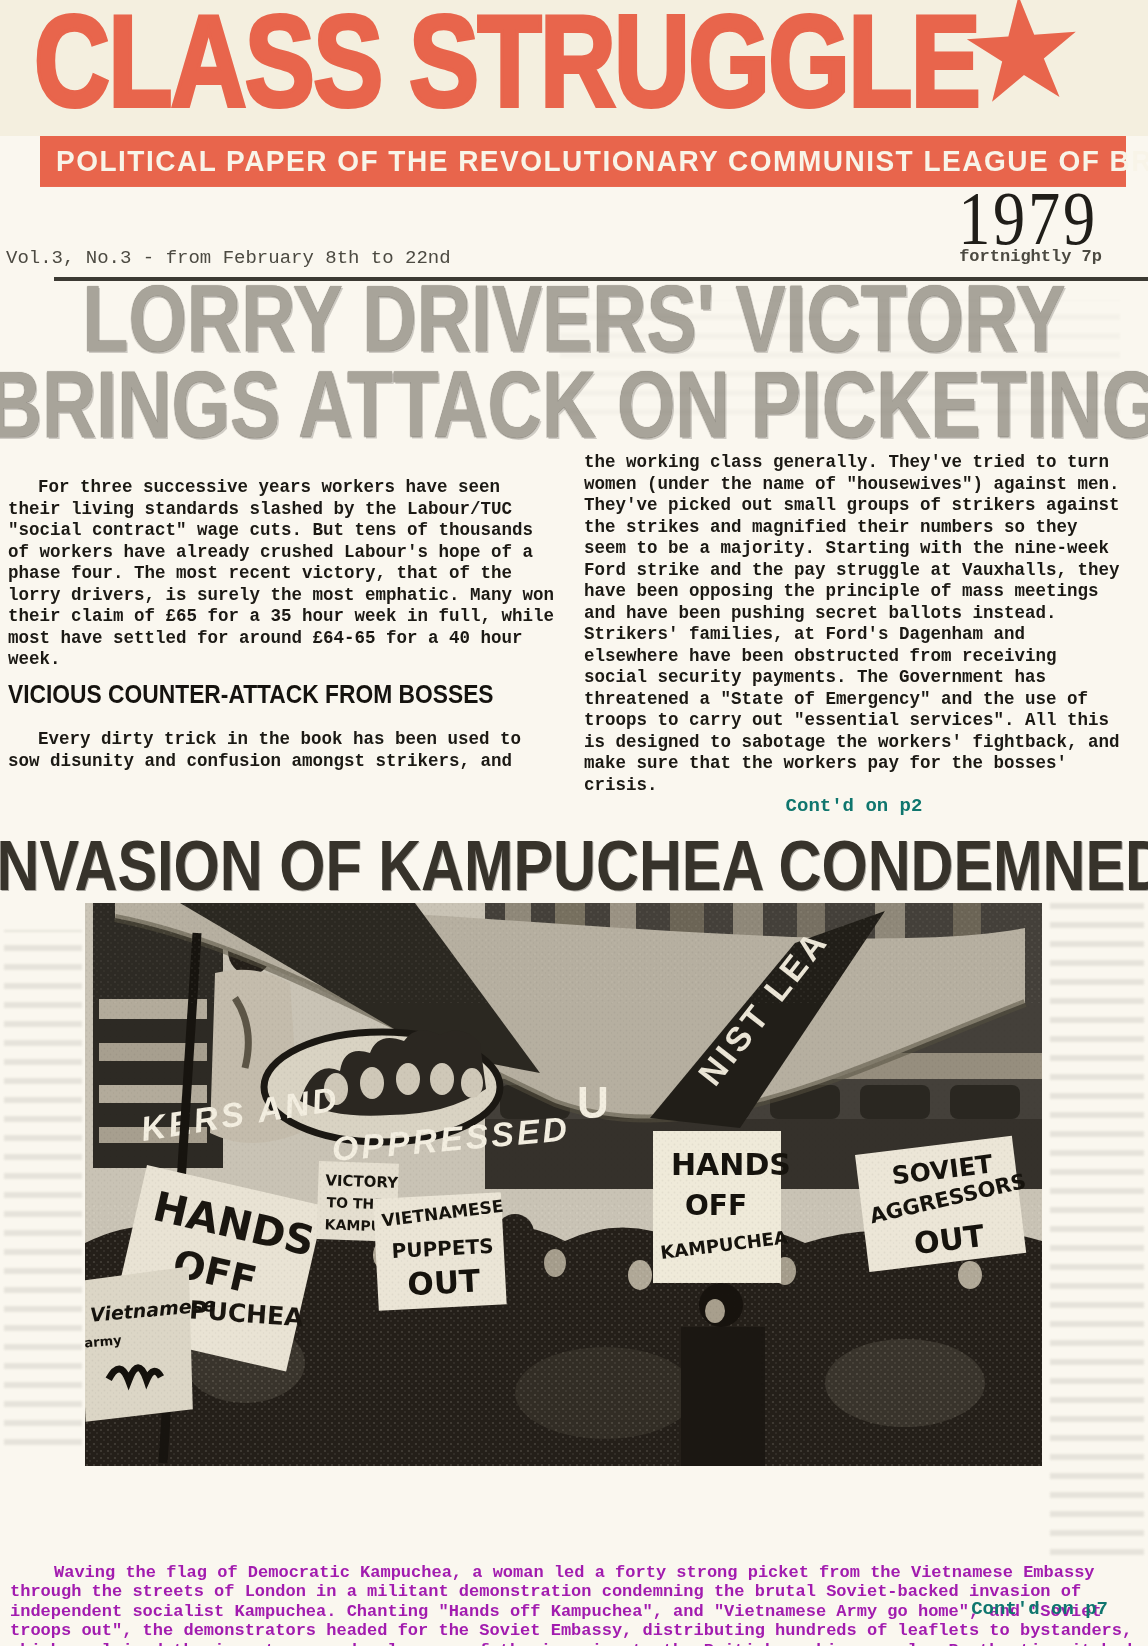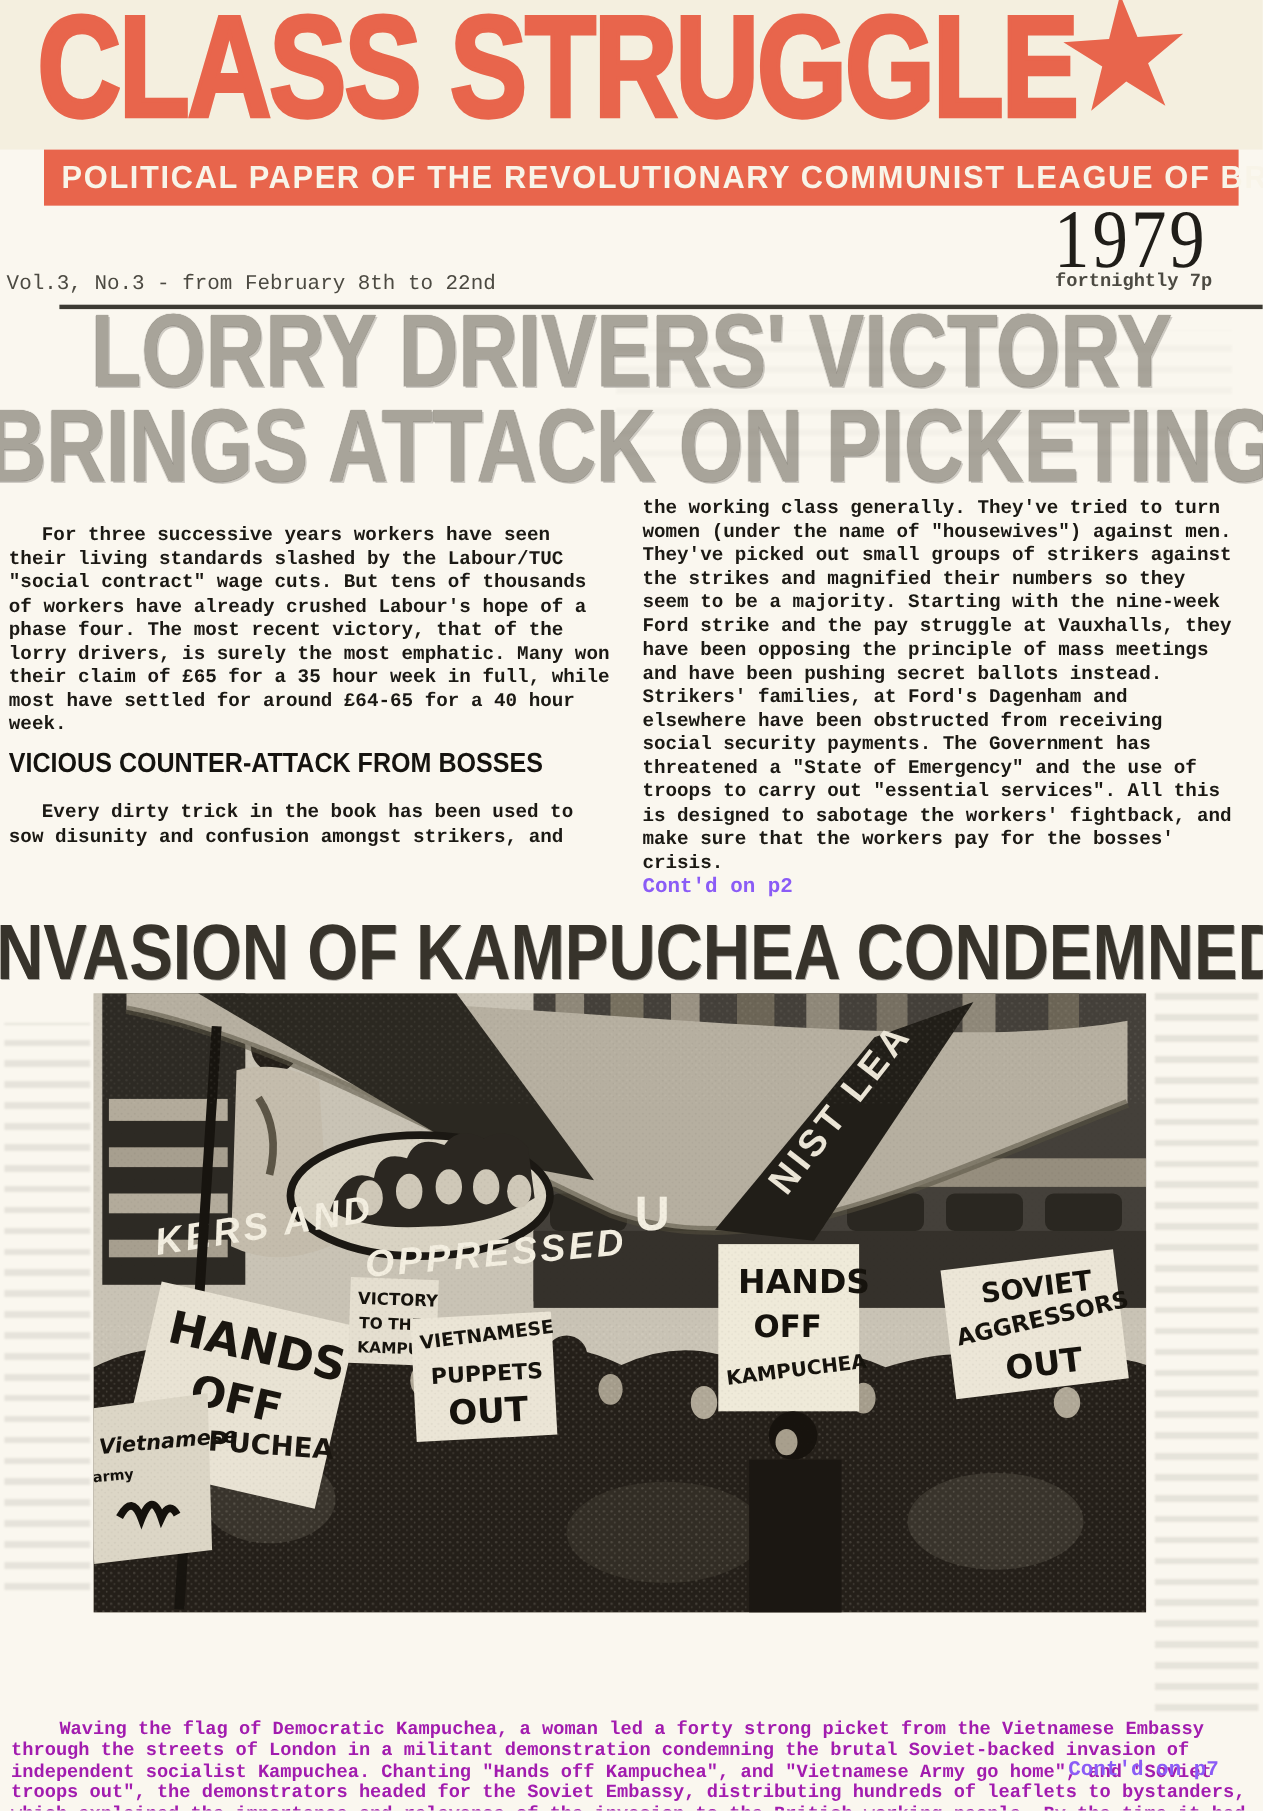--- a/index.html
+++ b/index.html
@@ -59,21 +59,21 @@
   .col p{margin:0;}
   .col p.ind{text-indent:30px;margin-top:25px;}
   .col-left{left:8px;top:452px;width:548px;}
   .col-right{left:584px;top:452px;width:540px;}
   .subhead{
     font-family:"Liberation Sans",sans-serif;font-weight:700;
     font-size:24px;letter-spacing:0px;color:#15130f;
     transform:scale(0.95,1.05);transform-origin:left top;
     margin:12px 0 14px 0 !important;white-space:nowrap;
   }
-  .contd{font-weight:700;font-size:19px;color:#8b5cf6;text-align:left;}
+  .contd{font-weight:700;font-size:19px;color:#0f766e;text-align:center;}
   .contd-p2{margin-top:2px;}
   
   .kamp-headline{
     left:50%;top:832px;white-space:nowrap;
     font-family:"Liberation Sans",sans-serif;font-weight:700;
     font-size:66px;color:#37332b;line-height:1;
     text-shadow:1px 1px 0 rgba(20,18,14,0.35);
     transform:translateX(-50%) scale(0.90,1.08);
   }
   .photo{left:85px;top:903px;width:957px;height:563px;background:#cfc9bd;}

